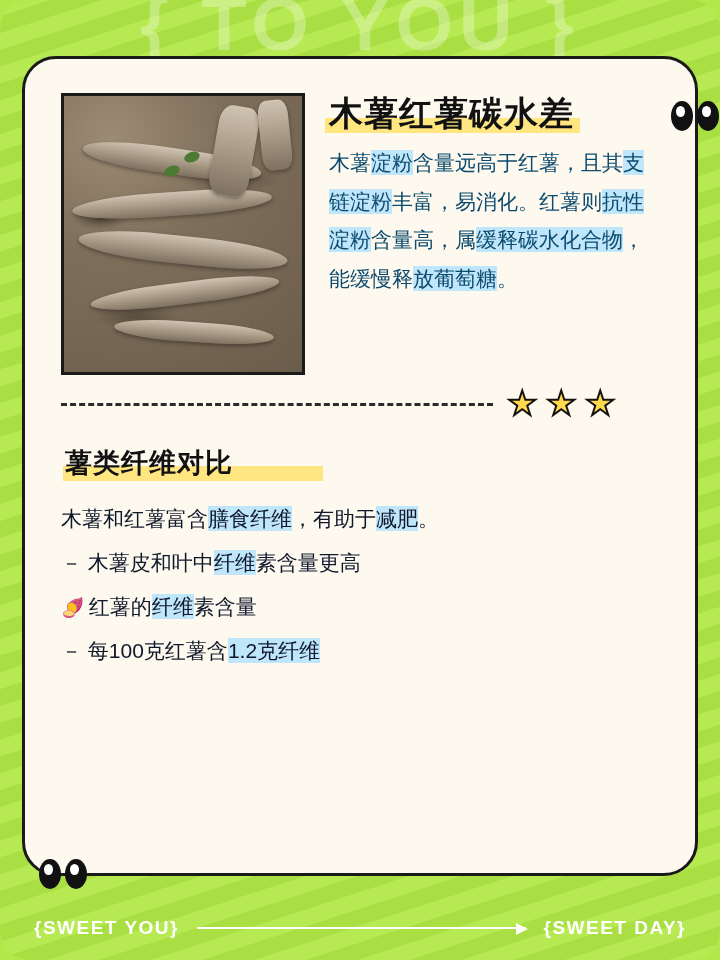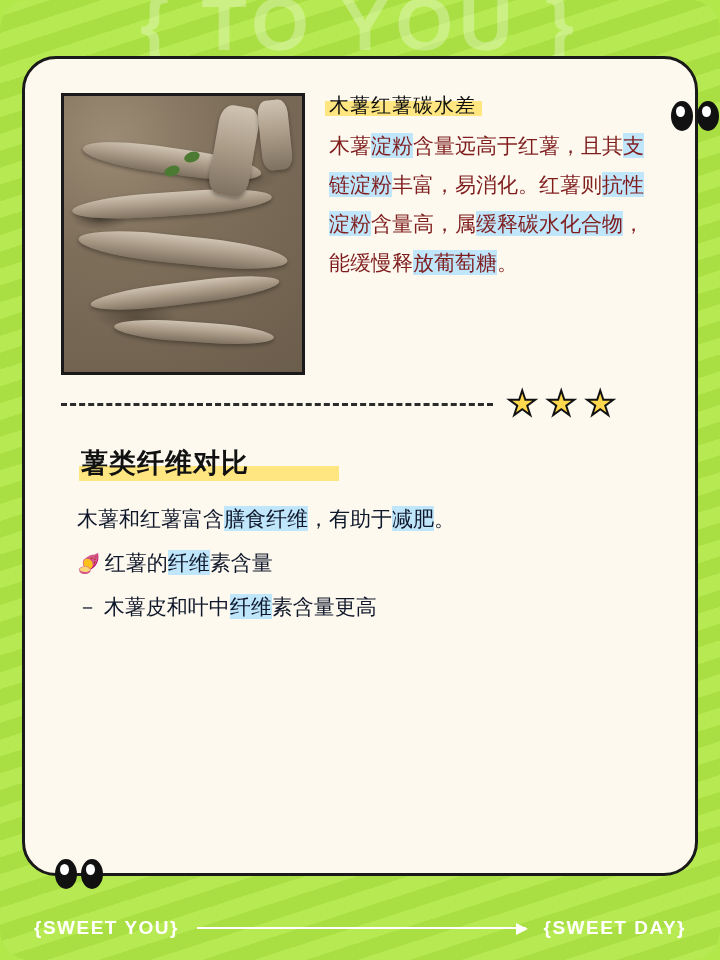--- a/index.html
+++ b/index.html
@@ -121,30 +121,30 @@
     left: -4px;
     right: -6px;
     bottom: 1px;
     height: 15px;
     background: #ffe680;
     z-index: 0;
   }
   .main-title {
     position: relative;
     z-index: 1;
-    font-size: 20px;
-    font-weight: normal;
+    font-size: 34px;
+    font-weight: bold;
     color: #111;
     letter-spacing: 1px;
     line-height: 1.2;
   }
   .body-text {
     font-size: 21px;
     line-height: 1.85;
-    color: #7f1d1d;
+    color: #0c4a6e;
   }
   .hl {
     background: #bfe6fb;
     padding: 1px 0;
   }
   
   .eyes {
     position: absolute;
     display: flex;
     gap: 4px;
@@ -199,21 +199,20 @@
     color: #ffd84d;
     font-size: 34px;
     line-height: 28px;
     text-align: center;
     -webkit-text-stroke: 2px #111;
   }
   
   .sec2 {
     margin-top: 26px;
     position: relative;
-    margin-left: 16px;
   }
   .sub-title-wrap {
     position: relative;
     display: inline-block;
     margin-left: 4px;
   }
   .sub-hl {
     position: absolute;
     left: -2px;
     right: -90px;
@@ -328,22 +327,23 @@
         <div class="eyes eyes-mid">
           <div class="eye"></div>
           <div class="eye"></div>
         </div>
         <div class="sub-title-wrap">
           <div class="sub-hl"></div>
           <div class="sub-title">薯类纤维对比</div>
         </div>
         <div class="sec2-body" id="fiber-lines">
             <div class="line"><span>木薯和红薯富含</span><span class="hl">膳食纤维</span><span>，有助于</span><span class="hl">减肥</span><span>。</span></div>
+            <div class="line"><span>－ 木薯皮和叶中</span><span class="hl">纤维</span><span>素含量更高</span></div>
             <div class="line"><span class="emoji">🍠</span><span>红薯的</span><span class="hl">纤维</span><span>素含量</span></div>
-            <div class="line"><span>－ 木薯皮和叶中</span><span class="hl">纤维</span><span>素含量更高</span></div>
+            <div class="line"><span>－ 每100克红薯含</span><span class="hl">1.2克纤维</span></div>
           </div>
       </div>
 
     </div>
   </div>
 
   <div class="footer">
     <div>{SWEET YOU}</div>
     <div class="footer-arrow"></div>
     <div>{SWEET DAY}</div>

